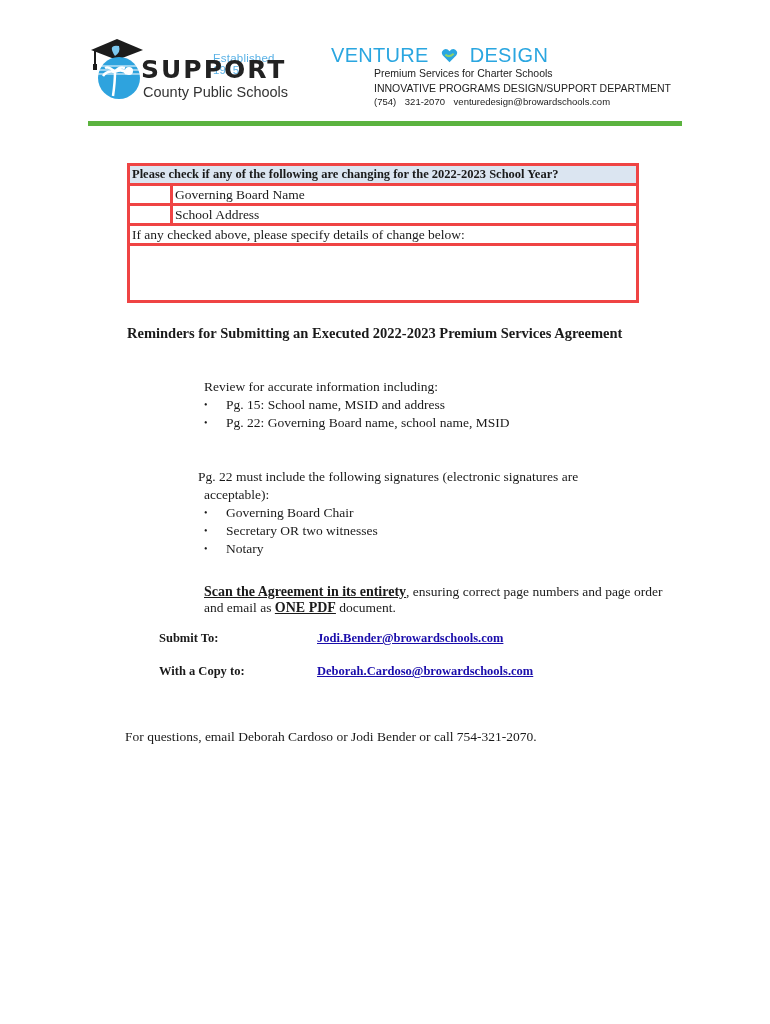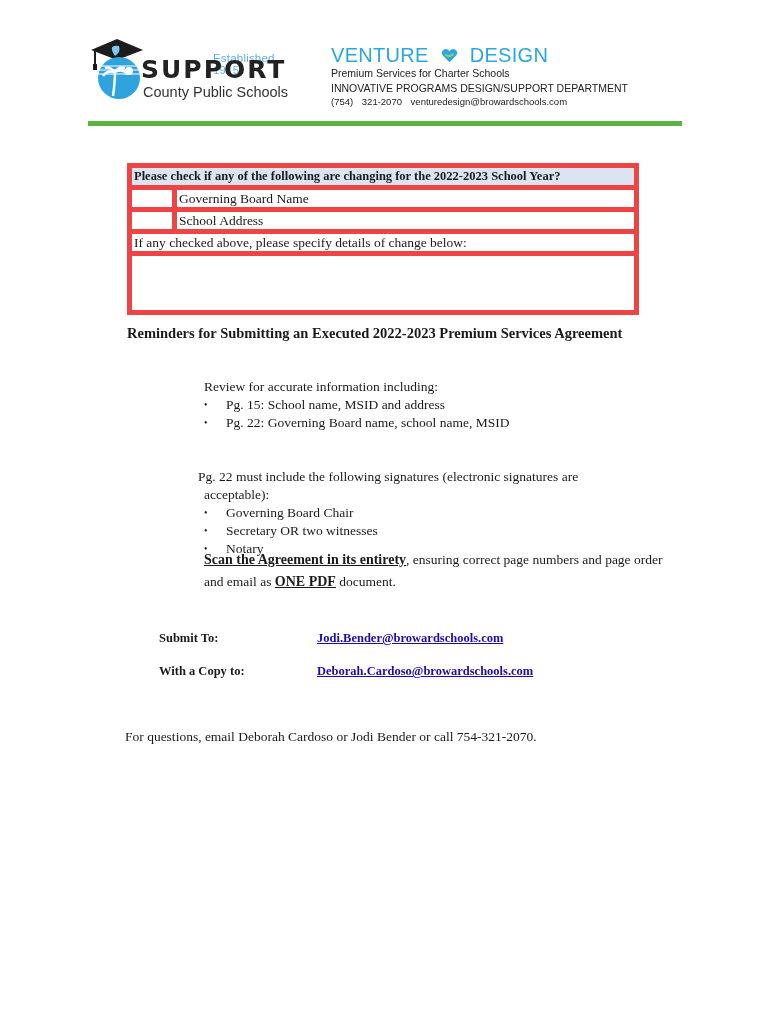--- a/index.html
+++ b/index.html
@@ -8,44 +8,44 @@
   
   .logo-broward { position: absolute; left: 89px; top: 36px; width: 215px; height: 70px; }
   .logo-broward .est { position: absolute; left: 124px; top: 16px; font-family: "Liberation Sans", sans-serif; font-size: 11.5px; color: #5bb2e6; letter-spacing: 0.2px; }
   .logo-broward .name { position: absolute; left: 52px; top: 19px; font-family: "DejaVu Sans", sans-serif; font-weight: bold; font-size: 25px; color: #222; letter-spacing: 2px; }
   .logo-broward .sub { position: absolute; left: 54px; top: 48px; font-family: "Liberation Sans", sans-serif; font-size: 14.5px; color: #333; }
   .logo-broward svg { position: absolute; left: 0; top: 0; }
 
   .venture { position: absolute; left: 331px; top: 44px; font-family: "Liberation Sans", sans-serif; }
   .venture .title { font-size: 20px; color: #2aa6e0; letter-spacing: 0.3px; line-height: 22px; display: flex; align-items: center; gap: 12px; }
   .venture .title .heart { display: inline-block; width: 17px; height: 15px; }
-  .venture .line { font-size: 10.5px; color: #222; line-height: 14.5px; }
+  .venture .line { font-size: 10.5px; color: #222; line-height: 14.5px; margin-left: 43px; }
   .venture .line.small { font-size: 9.5px; word-spacing: 6px; }
 
   .green-rule { position: absolute; left: 88px; top: 121px; width: 594px; height: 5px; background: #5bb33f; }
 
   
   .change-table { position: absolute; left: 127px; top: 163px; width: 512px; border-collapse: collapse; font-size: 13.5px; }
-  .change-table td { border: 5px solid #ef4444; padding: 0 2px; height: 17px; line-height: 17px; }
+  .change-table td { border: 3px solid #ef4444; padding: 0 2px; height: 17px; line-height: 17px; }
   .change-table .hdr td { background: #dbe5f1; font-weight: bold; font-size: 12.5px; }
   .change-table .chk { width: 36px; }
   .change-table .details td { height: 54px; }
 
   
   .reminders-title { position: absolute; left: 127px; top: 325px; font-weight: bold; font-size: 14.5px; }
   .block { position: absolute; font-size: 13.5px; line-height: 18px; margin-top: 16px; }
   .block ul { list-style: none; margin: 0; padding: 0; }
   .block li { position: relative; padding-left: 22px; }
   .block li::before { content: "•"; position: absolute; left: 0; font-size: 10px; }
   .review { left: 204px; top: 362px; }
   .review ul { margin-left: 0; }
   .sigs { left: 198px; top: 452px; width: 440px; }
   .sigs .indent { padding-left: 6px; }
   .sigs ul { margin-left: 6px; }
-  .scan { left: 204px; top: 533px; width: 480px; font-size: 13.5px; line-height: 22px; }
+  .scan { left: 204px; top: 568px; width: 480px; font-size: 13.5px; line-height: 16px; }
   .scan .u-bold { font-weight: bold; text-decoration: underline; font-size: 14px; }
 
   
   .submit-row { position: absolute; left: 159px; font-size: 12.5px; font-weight: bold; }
   .submit-row .lbl { position: absolute; left: 0; white-space: nowrap; }
   .submit-row a { position: absolute; left: 158px; white-space: nowrap; color: #1a0dab; text-decoration: underline; font-weight: bold; }
   .row1 { top: 631px; }
   .row2 { top: 664px; }
 
   .questions { position: absolute; left: 125px; top: 729px; font-size: 13.5px; }

